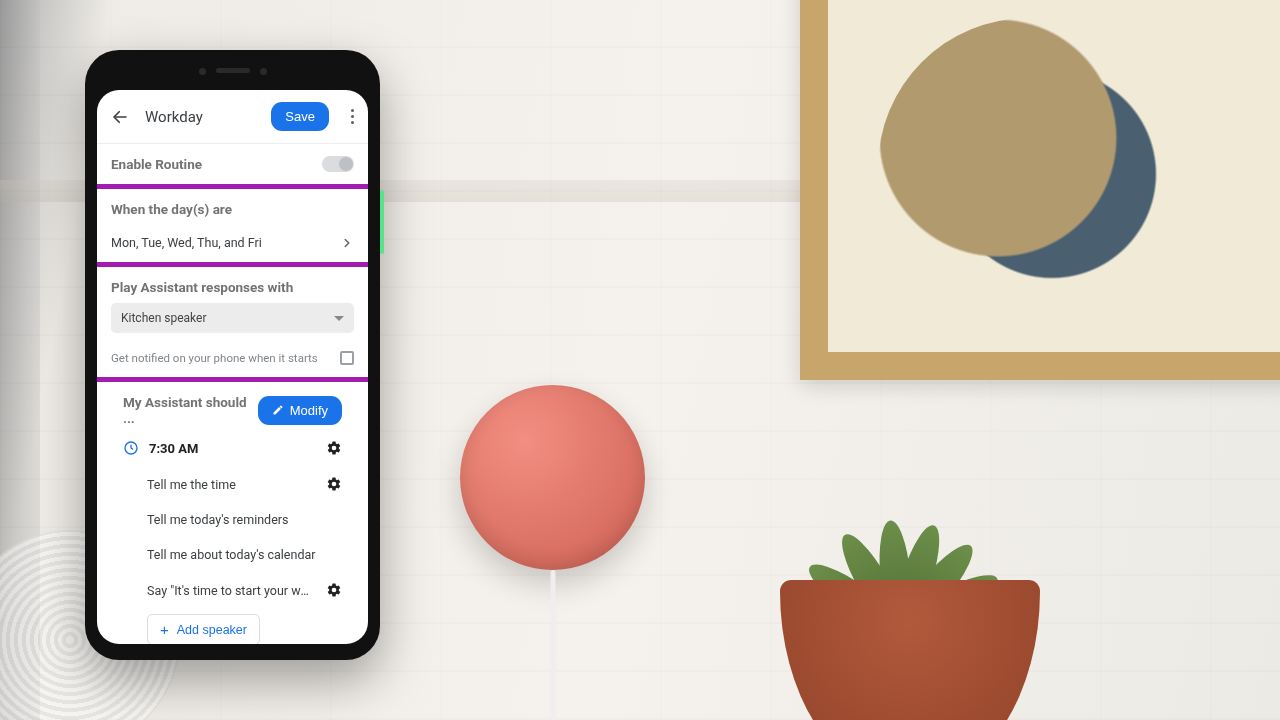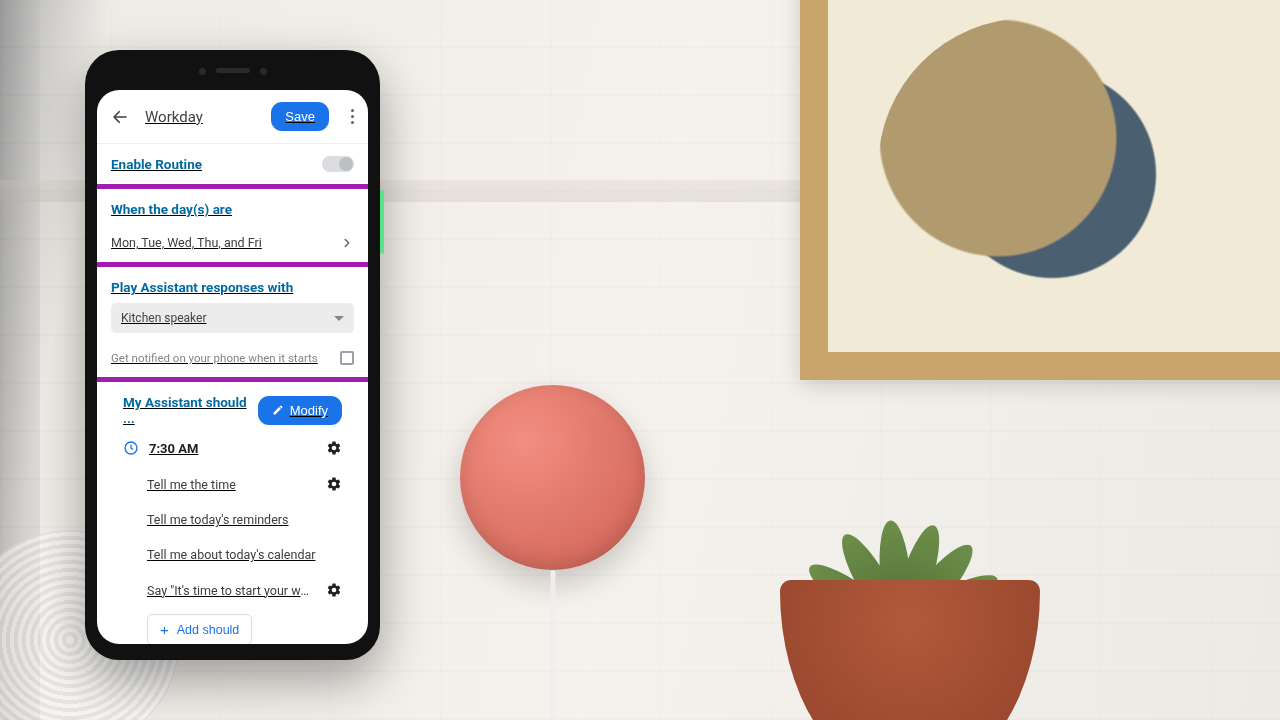--- a/index.html
+++ b/index.html
@@ -66,41 +66,41 @@
     box-shadow: 0 20px 50px rgba(0,0,0,.35);
   }
   .phone .sensors{position:absolute;top:18px;left:50%;transform:translateX(-50%);display:flex;gap:10px;}
   .phone .sensors span{width:7px;height:7px;border-radius:50%;background:#2a2a2a;display:block;}
   .phone .sensors span.slot{width:34px;height:5px;border-radius:3px;}
   .phone .power{position:absolute;right:-4px;top:140px;width:4px;height:64px;background:#57e389;border-radius:2px;}
 
   .screen{
     position:absolute; left:12px; right:12px; top:40px; bottom:16px;
     background:#fff; border-radius:22px; overflow:hidden;
-    display:flex; flex-direction:column;text-decoration:underline;
+    display:flex; flex-direction:column;
   }
   .appbar{
     display:flex; align-items:center; gap:14px; padding:12px 12px;
     border-bottom:1px solid #eee;
   }
   .appbar .title{font-size:15px; color:#3c4043; flex:1;}
   .btn-primary{
     background:#1a73e8; color:#fff; border:none; border-radius:11px;
     padding:7px 14px; font-size:13px; font-weight:500; cursor:pointer;
     display:inline-flex;align-items:center;gap:6px;
   }
   .iconbtn{background:none;border:none;cursor:pointer;color:#5f6368;padding:2px;}
   .kebab{display:flex;flex-direction:column;gap:3px;}
   .kebab i{width:3px;height:3px;border-radius:50%;background:#5f6368;display:block;}
 
   .content{flex:1;overflow:auto;}
   .section{padding:12px 14px;}
   .section + .section{border-top:5px solid #a21caf;}
   .row{display:flex;align-items:center;justify-content:space-between;gap:10px;}
-  .label-strong{font-size:13.5px;font-weight:700;color:#0369a1;}
+  .label-strong{font-size:13.5px;font-weight:700;color:#737373;}
   .label-sub{font-size:12.5px;color:#3c4043;}
   .muted{font-size:11.5px;color:#80868b;}
 
   .toggle{width:32px;height:16px;border-radius:10px;background:#dadce0;position:relative;cursor:pointer;}
   .toggle::after{content:"";position:absolute;right:1px;top:1px;width:14px;height:14px;border-radius:50%;background:#bdc1c6;}
 
   .chev{color:#5f6368;}
 
   .select{
     background:#ececec;border:none;border-radius:5px;padding:8px 10px;font-size:12px;color:#444;
@@ -246,19 +246,19 @@
               <div class="txt">Tell me about today's calendar</div>
             </div><div class="action">
               <div class="txt">Say "It's time to start your work day. H...</div>
               <span class="gear">
                 <svg width="16" height="16" viewBox="0 0 24 24" fill="#202124">
                   <path d="M19.14 12.94a7.49 7.49 0 0 0 .05-.94 7.49 7.49 0 0 0-.05-.94l2.03-1.58a.5.5 0 0 0 .12-.64l-1.92-3.32a.5.5 0 0 0-.61-.22l-2.39.96a7.03 7.03 0 0 0-1.62-.94l-.36-2.54a.5.5 0 0 0-.5-.42h-3.84a.5.5 0 0 0-.5.42l-.36 2.54c-.58.24-1.12.55-1.62.94l-2.39-.96a.5.5 0 0 0-.61.22L2.66 8.84a.5.5 0 0 0 .12.64l2.03 1.58c-.03.31-.05.63-.05.94s.02.63.05.94L2.78 14.52a.5.5 0 0 0-.12.64l1.92 3.32c.14.24.43.34.61.22l2.39-.96c.5.39 1.04.7 1.62.94l.36 2.54c.04.24.25.42.5.42h3.84c.25 0 .46-.18.5-.42l.36-2.54c.58-.24 1.12-.55 1.62-.94l2.39.96c.18.12.47.02.61-.22l1.92-3.32a.5.5 0 0 0-.12-.64l-2.03-1.58zM12 15.5A3.5 3.5 0 1 1 12 8.5a3.5 3.5 0 0 1 0 7z"></path>
                 </svg>
               </span>
             </div><button class="add-action">
               <span class="plus">+</span>
-              <span>Add should</span>
+              <span>Add speaker</span>
             </button></div>
       </div>
 
     </div>
   </div>
 </div>
 
 </body></html>

